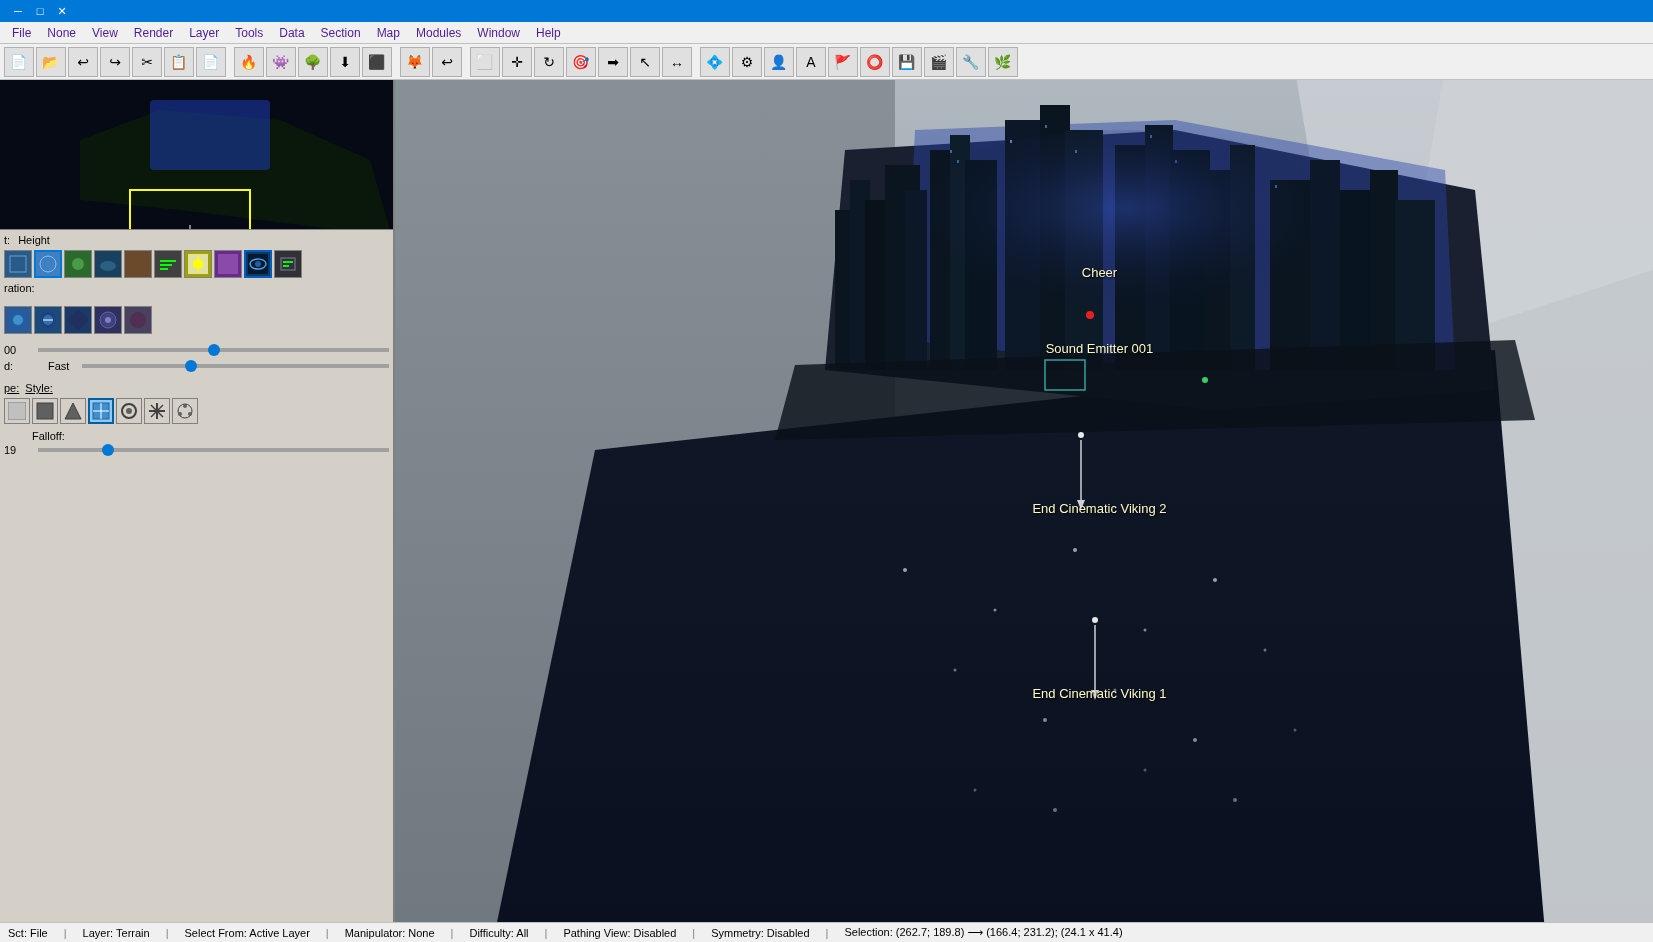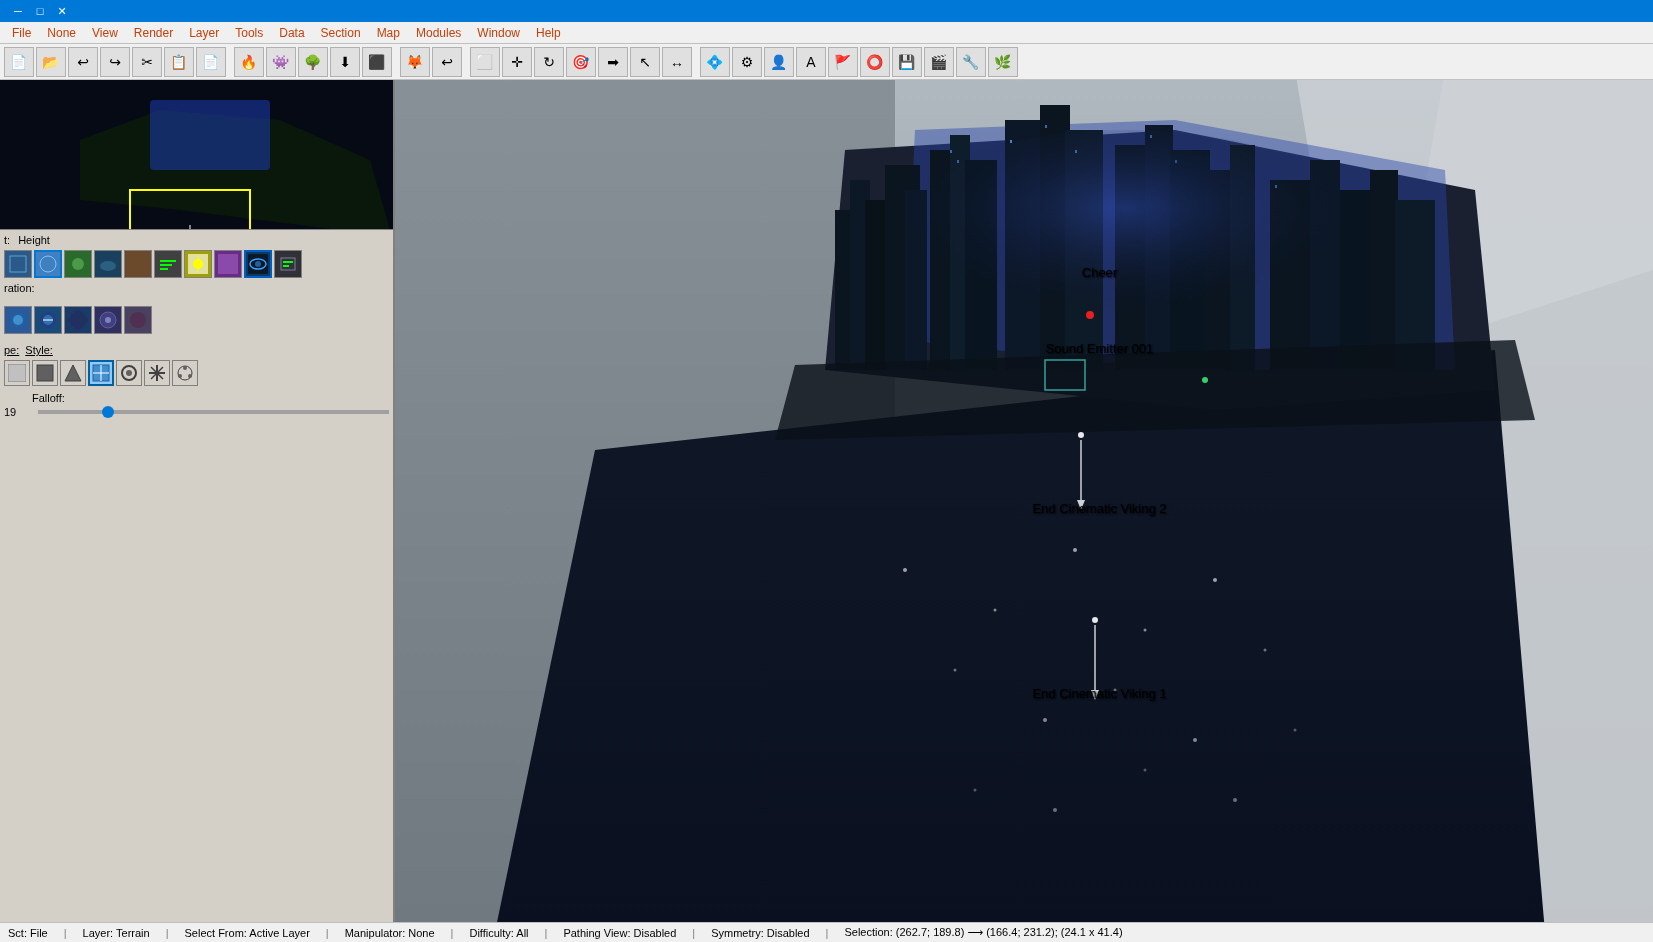--- a/index.html
+++ b/index.html
@@ -24,21 +24,21 @@
       background: #f0f0f0;
       display: flex;
       align-items: center;
       padding: 0 4px;
       border-bottom: 1px solid #c0c0c0;
     }
     .menu-item {
       padding: 2px 8px;
       cursor: pointer;
       font-size: 12px;
-      color: #c2410c;
+      color: #4c1d95;
     }
 
     
     #toolbar {
       height: 36px;
       background: #f0f0f0;
       border-bottom: 1px solid #c0c0c0;
       display: flex;
       align-items: center;
       padding: 2px 4px;
@@ -188,21 +188,21 @@
 
     
     #scene-svg {
       width: 100%;
       height: 100%;
     }
 
     
     .scene-label {
       position: absolute;
-      color: #000000;
+      color: #fef9c3;
       font-size: 13px;
       font-weight: normal;
       text-shadow: 1px 1px 2px black;
       pointer-events: none;
     }
   </style>
 </head>
 <body>
 
 <div id="title-bar">
@@ -390,20 +390,31 @@
               </svg>
           </div>
           <div class="tool-btn" style="background:#4a4060;">
             <svg width="20" height="20">
                 <circle cx="10" cy="10" r="8" fill="#503050"></circle>
               </svg>
           </div>
         </div>
       </div>
 
+      <div class="panel-section">
+        <div class="slider-row">
+          <span class="slider-value">00</span>
+          <input type="range" min="0" max="100" value="50" class="slider" style="">
+        </div>
+        <div class="slider-row">
+          <span class="slider-label">d:</span>
+          <span class="slider-value">Fast</span>
+          <input type="range" min="0" max="100" value="35" class="slider" style="">
+        </div>
+      </div>
 
       <div class="panel-section">
         <div style="display:flex; align-items:center; gap:6px; margin-bottom:4px;text-decoration:underline;">
           <span>pe:</span>
           <span>Style:</span>
         </div>
         <div class="style-grid">
           <div class="style-btn">
             <svg width="18" height="18">
                 <rect width="18" height="18" fill="#c0c0c0" stroke="#808080"></rect>

